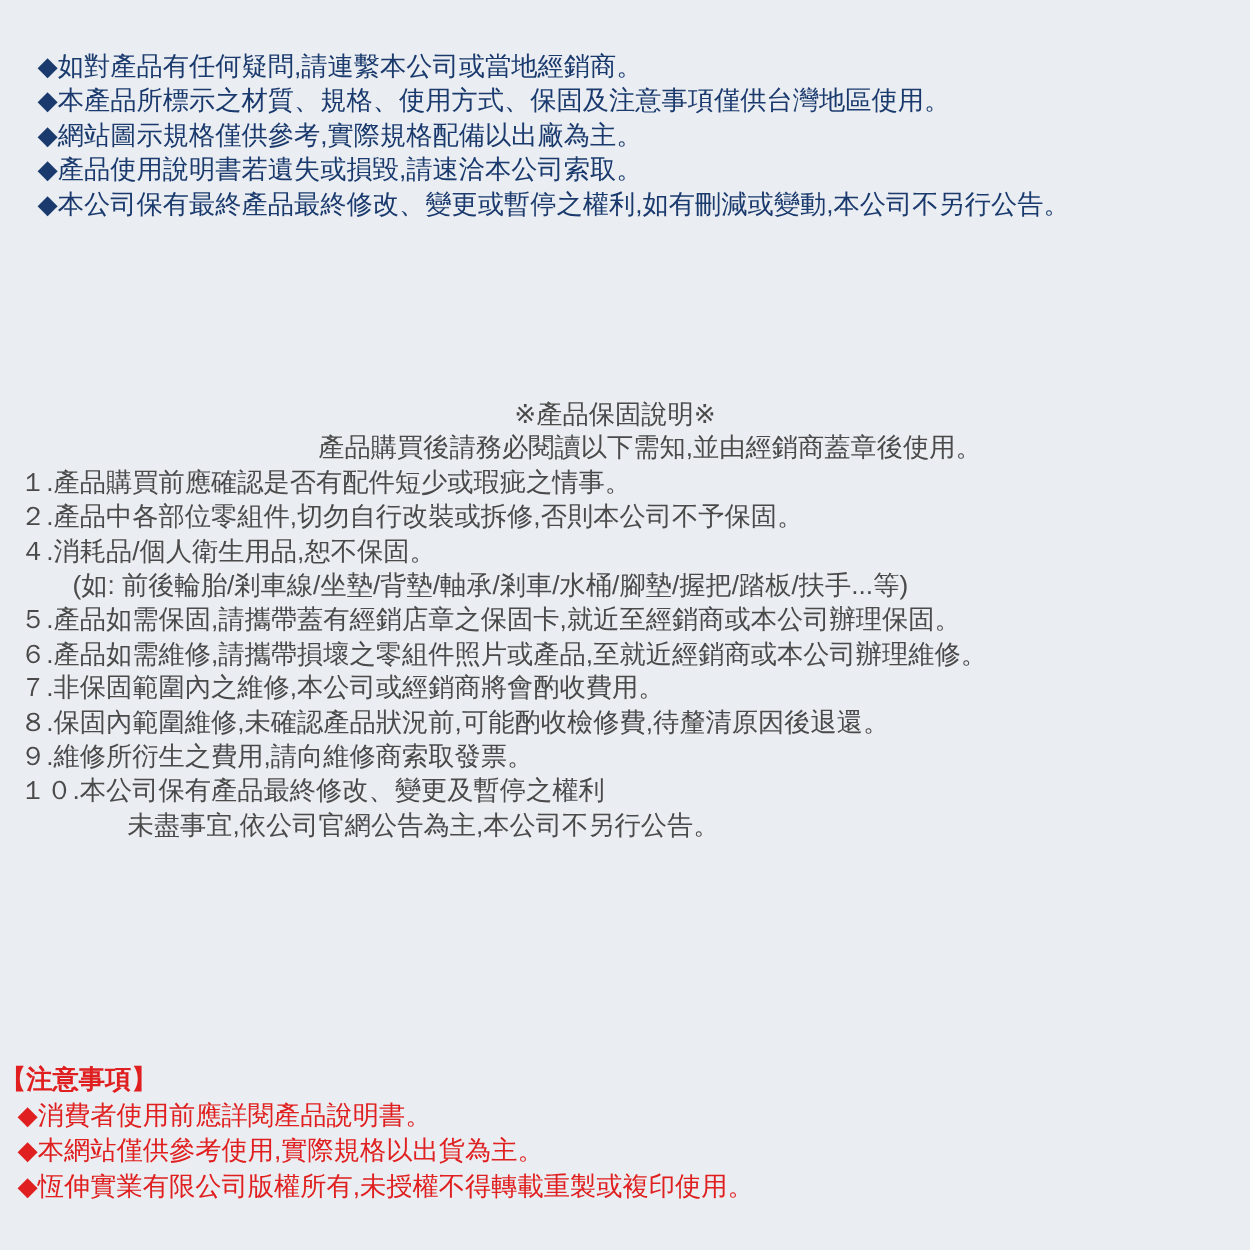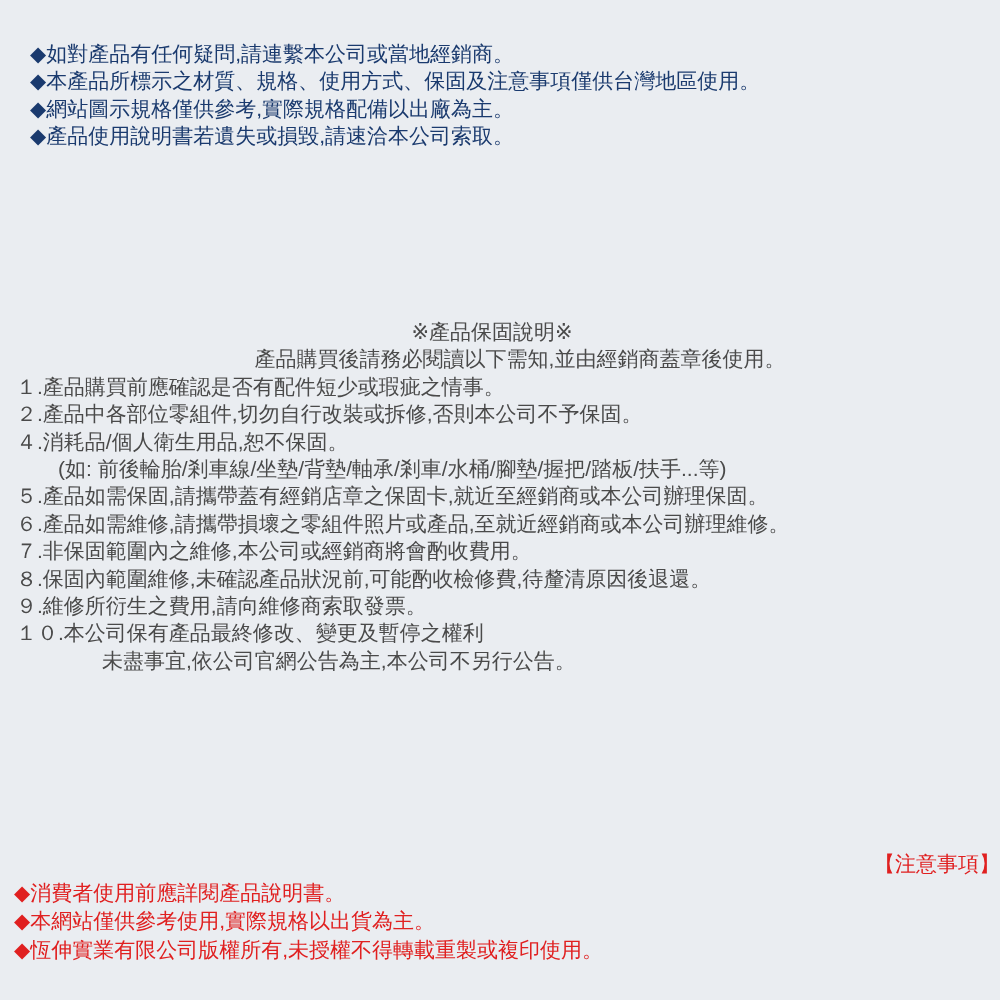--- a/index.html
+++ b/index.html
@@ -41,40 +41,43 @@
   .w-line.indent-cont { padding-left: 86px; }
   
   .notice {
     position: absolute;
     top: 850px;
     left: 0;
     width: 1000px;
     color: #e02020;
     line-height: 28.5px;
   }
-  .n-title { text-align: right; }
+  .n-title { text-align: left; font-weight: bold; }
   .n-line { padding-left: 14px; white-space: nowrap; }
 </style>
 </head>
 <body>
 
 <main class="page">
 
   <section class="top-notes">
     <div class="note-line">
       <span class="bullet">◆</span><span>如對產品有任何疑問,請連繫本公司或當地經銷商。</span>
     </div>
     <div class="note-line">
       <span class="bullet">◆</span><span>本產品所標示之材質、規格、使用方式、保固及注意事項僅供台灣地區使用。</span>
     </div>
     <div class="note-line">
       <span class="bullet">◆</span><span>網站圖示規格僅供參考,實際規格配備以出廠為主。</span>
     </div>
     <div class="note-line">
       <span class="bullet">◆</span><span>產品使用說明書若遺失或損毀,請速洽本公司索取。</span>
+    </div>
+    <div class="note-line">
+      <span class="bullet">◆</span><span>本公司保有最終產品最終修改、變更或暫停之權利,如有刪減或變動,本公司不另行公告。</span>
     </div>
   </section>
 
   <section class="warranty">
     <div class="w-title">※產品保固說明※</div>
     <div class="w-intro">產品購買後請務必閱讀以下需知,並由經銷商蓋章後使用。</div>
     <div class="w-line">１.產品購買前應確認是否有配件短少或瑕疵之情事。</div>
     <div class="w-line">２.產品中各部位零組件,切勿自行改裝或拆修,否則本公司不予保固。</div>
     <div class="w-line">４.消耗品/個人衛生用品,恕不保固。</div>
     <div class="w-line indent-note">(如: 前後輪胎/剎車線/坐墊/背墊/軸承/剎車/水桶/腳墊/握把/踏板/扶手...等)</div>

